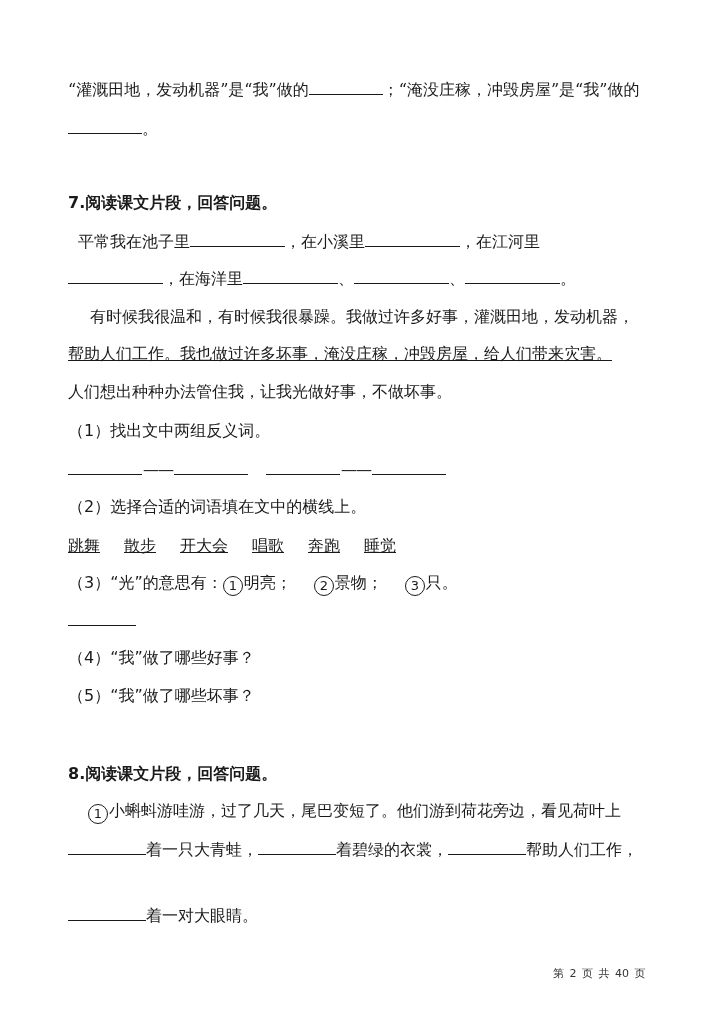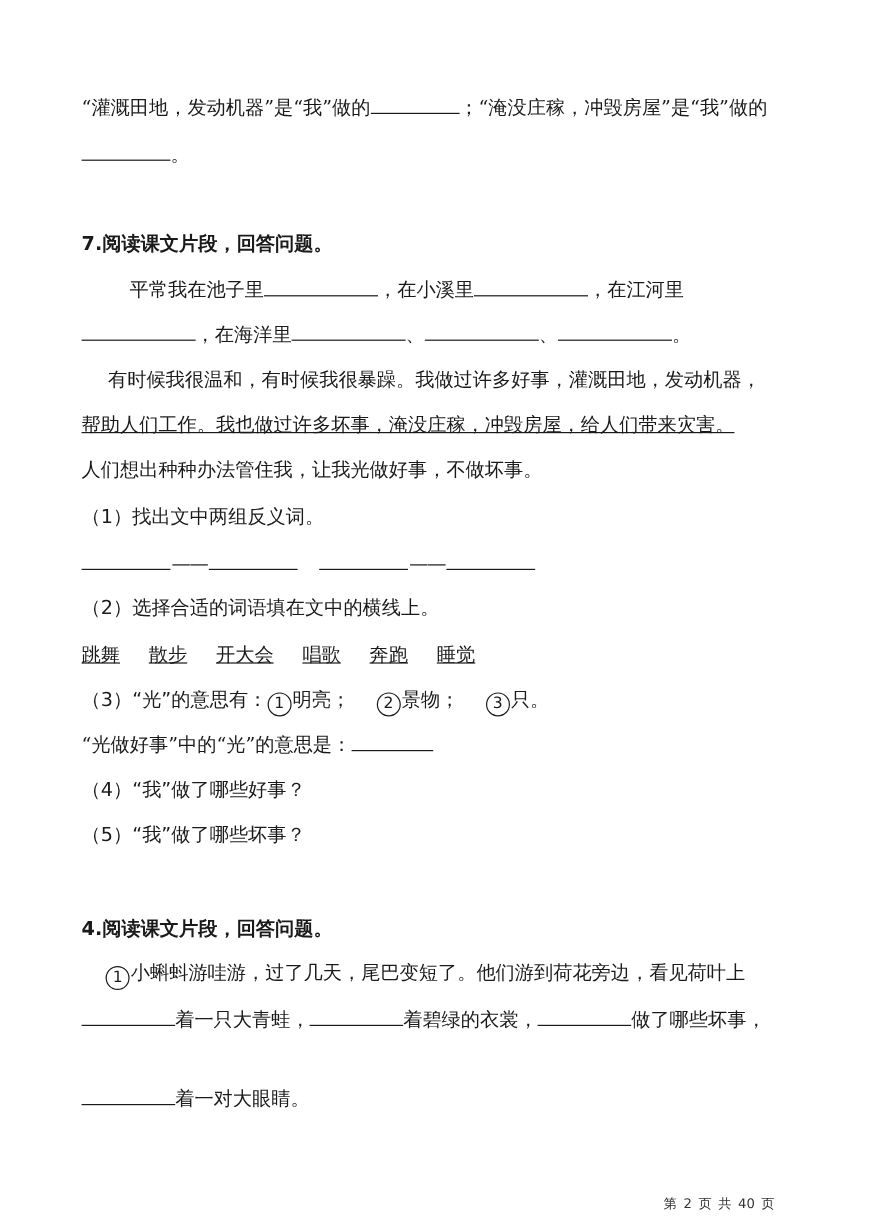--- a/index.html
+++ b/index.html
@@ -10,36 +10,36 @@
   .blank { display:inline-block; border-bottom:1.2px solid #1a1a1a; height:16px; vertical-align:baseline; }
   .b-sm { width:74px; }
   .b-md { width:76px; }
   .b-xl { width:95px; }
   .dash { display:inline-block; width:32px; text-align:center; letter-spacing:-1px; }
   .gap { display:inline-block; }
   .circ { display:inline-block; width:18px; height:18px; border:1.4px solid #1a1a1a; border-radius:50%;
           font-size:13px; line-height:18px; text-align:center; font-family:"DejaVu Sans",sans-serif;
           vertical-align:-2px; margin-right:1px; }
   .sub { font-family:"DejaVu Sans","Liberation Sans",sans-serif; }
-  .footer { position:absolute; left:553px; top:996px; font-size:11px; color:#333;
+  .footer { position:absolute; left:553px; top:966px; font-size:11px; color:#333;
             font-family:"DejaVu Sans","Liberation Sans",sans-serif; word-spacing:2px;text-align:center; }
 </style>
 </head>
 <body>
 
 <div class="line" style="top:78px;">
   <span>“灌溉田地，发动机器”是“我”做的</span><span class="blank b-sm"></span><span>；</span><span>“淹没庄稼，冲毁房屋”是“我”做的</span>
 </div>
 <div class="line" style="top:117px;">
   <span class="blank b-sm"></span><span>。</span>
 </div>
 
 <div class="line heading" style="top:192px;">7.阅读课文片段，回答问题。</div>
 
-<div class="line" style="top:230px; left:108px;">
+<div class="line" style="top:230px; left:78px;">
   <span>平常我在池子里</span><span class="blank b-xl"></span><span>，在小溪里</span><span class="blank b-xl"></span><span>，在江河里</span>
 </div>
 <div class="line" style="top:267px;">
   <span class="blank b-xl"></span><span>，在海洋里</span><span class="blank b-xl"></span><span>、</span><span class="blank b-xl"></span><span>、</span><span class="blank b-xl"></span><span>。</span>
 </div>
 
 <div class="line" style="top:306px; left:90px;">有时候我很温和，有时候我很暴躁。我做过许多好事，灌溉田地，发动机器，</div>
 <div class="line" style="top:343px;text-decoration:underline;">帮助人们工作。我也做过许多坏事，淹没庄稼，冲毁房屋，给人们带来灾害。</div>
 <div class="line" style="top:381px;">人们想出种种办法管住我，让我光做好事，不做坏事。</div>
 
@@ -50,30 +50,30 @@
 
 <div class="line sub" style="top:496px;">（2）选择合适的词语填在文中的横线上。</div>
 <div class="line" style="top:535px;text-decoration:underline;">
   <span>跳舞</span><span class="gap" style="width:24px;"></span><span>散步</span><span class="gap" style="width:24px;"></span><span>开大会</span><span class="gap" style="width:24px;"></span><span>唱歌</span><span class="gap" style="width:24px;"></span><span>奔跑</span><span class="gap" style="width:24px;"></span><span>睡觉</span>
 </div>
 
 <div class="line sub" style="top:572px;">
   <span>（3）“光”的意思有：</span><span class="circ">1</span><span>明亮；</span><span class="gap" style="width:22px;"></span><span class="circ">2</span><span>景物；</span><span class="gap" style="width:22px;"></span><span class="circ">3</span><span>只。</span>
 </div>
 <div class="line" style="top:609px;">
-  <span>“光做好事”中的“光”的意思是：</span><span class="blank b-md" style="width:68px;"></span>
+  <span class="blank b-md" style="width:68px;"></span>
 </div>
 
 <div class="line sub" style="top:647px;">（4）“我”做了哪些好事？</div>
 <div class="line sub" style="top:685px;">（5）“我”做了哪些坏事？</div>
 
-<div class="line heading" style="top:763px;">4.阅读课文片段，回答问题。</div>
+<div class="line heading" style="top:763px;">8.阅读课文片段，回答问题。</div>
 <div class="line" style="top:800px; left:88px;">
   <span class="circ">1</span><span>小蝌蚪游哇游，过了几天，尾巴变短了。他们游到荷花旁边，看见荷叶上</span>
 </div>
 <div class="line" style="top:838px;">
-  <span class="blank b-sm" style="width:78px;"></span><span>着一只大青蛙，</span><span class="blank b-sm" style="width:78px;"></span><span>着碧绿的衣裳，</span><span class="blank b-sm" style="width:78px;"></span><span>做了哪些坏事，</span>
+  <span class="blank b-sm" style="width:78px;"></span><span>着一只大青蛙，</span><span class="blank b-sm" style="width:78px;"></span><span>着碧绿的衣裳，</span><span class="blank b-sm" style="width:78px;"></span><span>帮助人们工作，</span>
 </div>
 <div class="line" style="top:876px;margin-top:28px;">
   <span class="blank b-sm" style="width:78px;"></span><span>着一对大眼睛。</span>
 </div>
 
 <div class="footer">第 2 页 共 40 页</div>
 
 </body></html>

